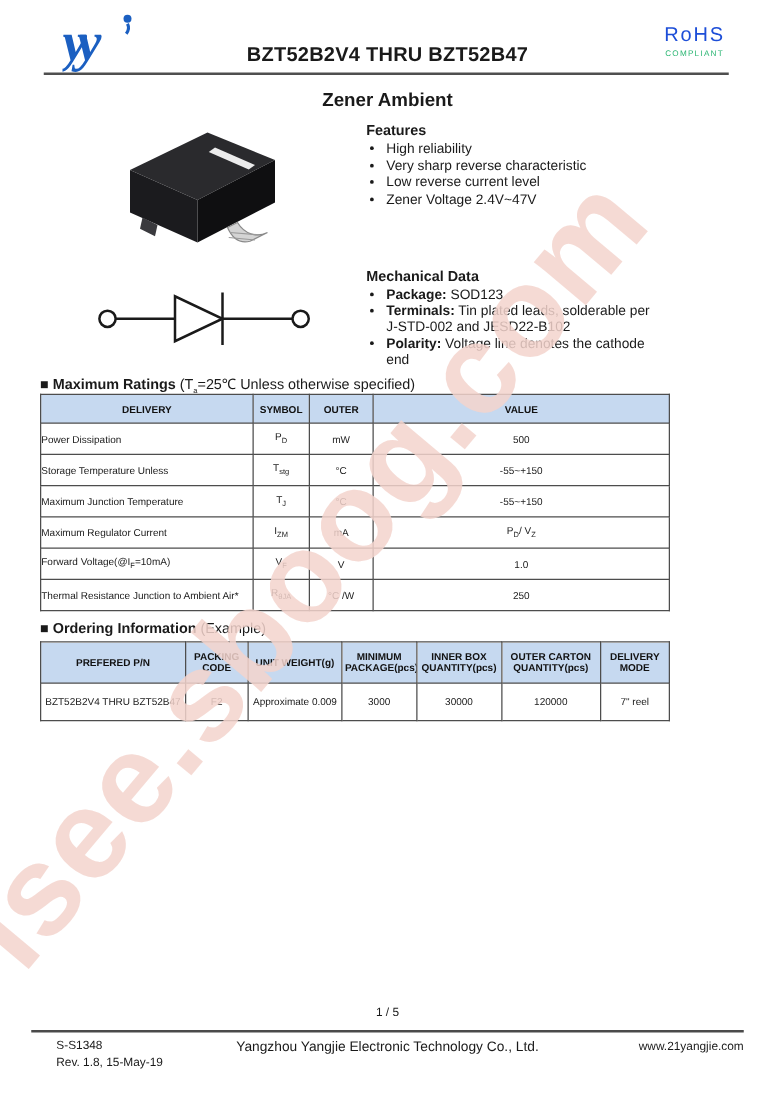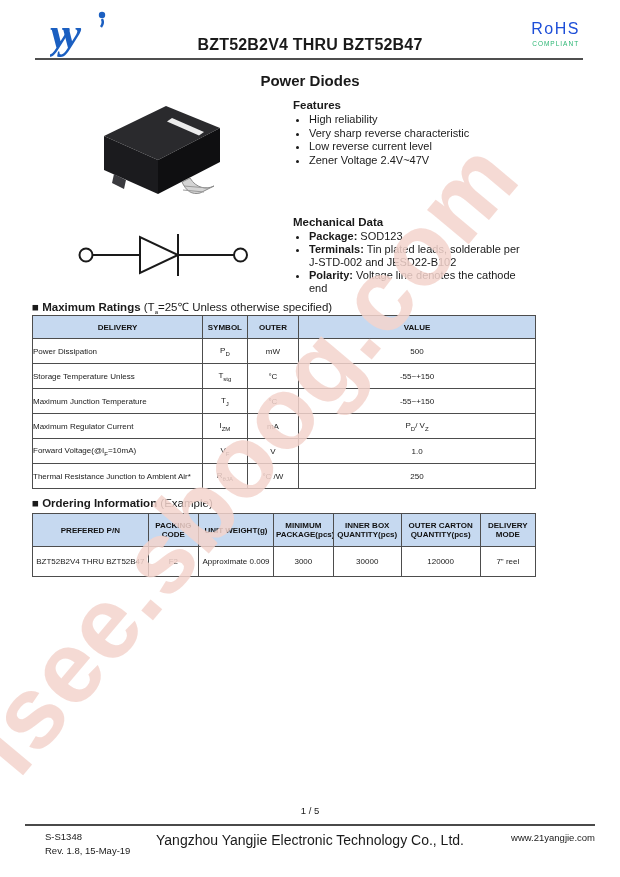--- a/index.html
+++ b/index.html
@@ -45,21 +45,21 @@
   .ratings-table thead tr { height:23px; }
   .ratings-table tbody tr { height:25px; }
   .ratings-table td.col-parameter { text-align:left; padding-left:0; }
   .ordering-table { position:absolute; left:32px; top:513px; width:504px; }
   .ordering-table thead tr { height:33px; }
   .ordering-table tbody tr { height:30px; }
   
   .page-num { position:absolute; left:0; right:0; top:805px; text-align:center; font-size:9.5px; }
   .footer-rule { position:absolute; left:25px; top:824px; width:570px; height:2px; background:#4a4a4a; }
   .footer-left { position:absolute; left:25px; top:830px; font-size:9.5px; line-height:13.5px;margin-left:20px; }
-  .footer-center { position:absolute; left:0; right:0; top:832px; text-align:center; font-size:14px; }
+  .footer-center { position:absolute; left:0; right:0; top:832px; text-align:center; font-size:11px; }
   .footer-right { position:absolute; right:25px; top:832px; font-size:9.5px; }
   
   .watermark {
     position:absolute; left:-8px; top:700px; z-index:9; pointer-events:none;
     transform:rotate(-50deg); transform-origin:0% 50%;
     font-size:102px; font-weight:bold; white-space:nowrap; letter-spacing:1px;
   }
 </style>
 </head>
 <body>
@@ -71,21 +71,21 @@
     <circle cx="52" cy="7" r="3.2" fill="#1b5fc1"></circle>
     <path d="M52,11 q2,4 -1,8" stroke="#1b5fc1" stroke-width="2.5" fill="none"></path>
   </svg>
   <div class="doc-title">BZT52B2V4 THRU BZT52B47</div>
   <div class="rohs">
     <div class="rohs-main" style="color:#1d4ed8;">RoHS</div>
     <div class="rohs-sub" style="color:#2bb673;">COMPLIANT</div>
   </div>
   <div class="header-rule"></div>
 
-  <div class="product-title">Power Diodes</div>
+  <div class="product-title">Zener Ambient</div>
 
   <svg class="package-photo" viewBox="0 0 152 122">
     <polygon points="18,40 80,10 134,32 72,64" fill="#2a2a2d"></polygon>
     <polygon points="18,40 18,74 72,98 72,64" fill="#1b1b1e"></polygon>
     <polygon points="72,64 134,32 134,66 72,98" fill="#0f0f11"></polygon>
     <polygon points="86,22 118,36 113,39.5 81,25.5" fill="#ececec"></polygon>
     <polygon points="28,78 40,84 38,93 26,87" fill="#3a3a3e"></polygon>
     <path d="M96,86 C100,95 106,99 114,97 L128,90 C120,94 110,92 104,82 Z" fill="#d4d4d4" stroke="#8a8a8a" stroke-width="1"></path>
     <path d="M98,90 L122,92 M97,94 L118,96" stroke="#9a9a9a" stroke-width="1" fill="none"></path>
   </svg>

